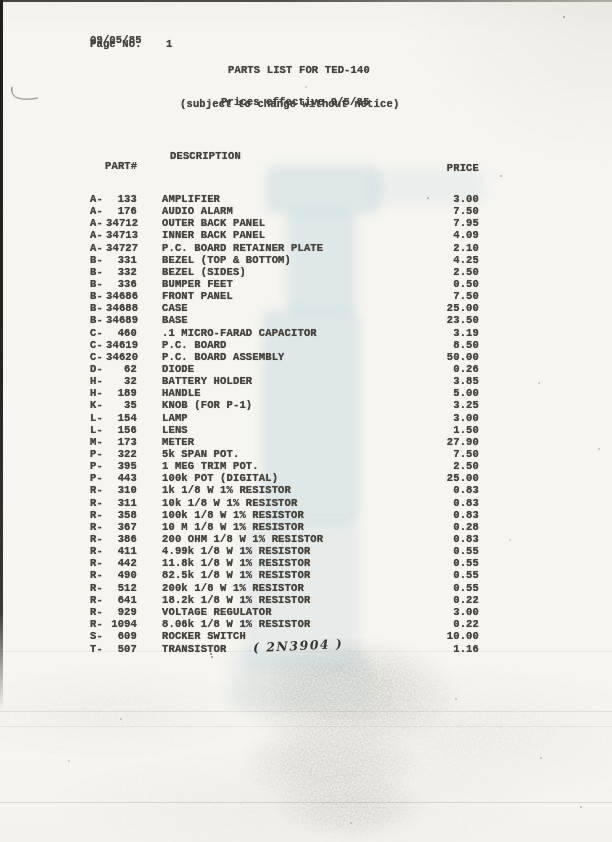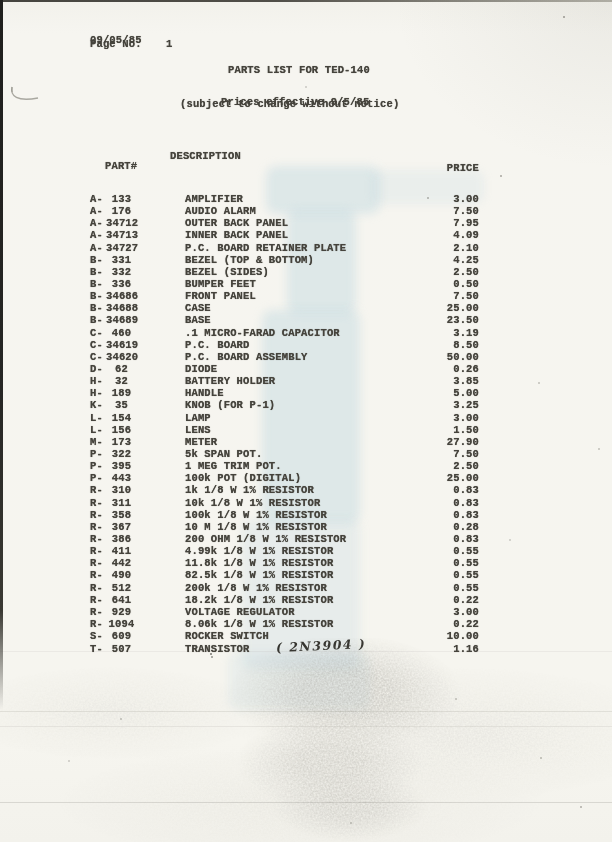--- a/index.html
+++ b/index.html
@@ -30,22 +30,22 @@
   .stain.f1 { background:rgba(165,201,214,0.14); }
   .stain.f2 { background:rgba(165,201,214,0.18); }
 
   
   .scanline { position:absolute; left:0; width:612px; height:1px; }
 
   
   .rows { position:absolute; left:90px; top:193px; width:389px; }
   .row { display:flex; height:12.15px; line-height:12.15px; align-items:baseline; }
   .c-prefix { width:16px; }
-  .c-num { width:31px; text-align:center; display:inline-block; }
-  .c-desc { margin-left:48px; }
+  .c-num { width:31px; text-align:right; display:inline-block; }
+  .c-desc { margin-left:25px; }
   .c-note {
     margin-left:26px; font-family:"DejaVu Serif",serif; font-style:italic;
     font-size:12.5px; letter-spacing:1.5px; color:#34332e;
     transform:rotate(-2.5deg); transform-origin:left center;
     text-shadow:none; white-space:pre;
   }
   .c-price { margin-left:auto; text-align:center; }
 
   
   .thead-price { right:133px; }

